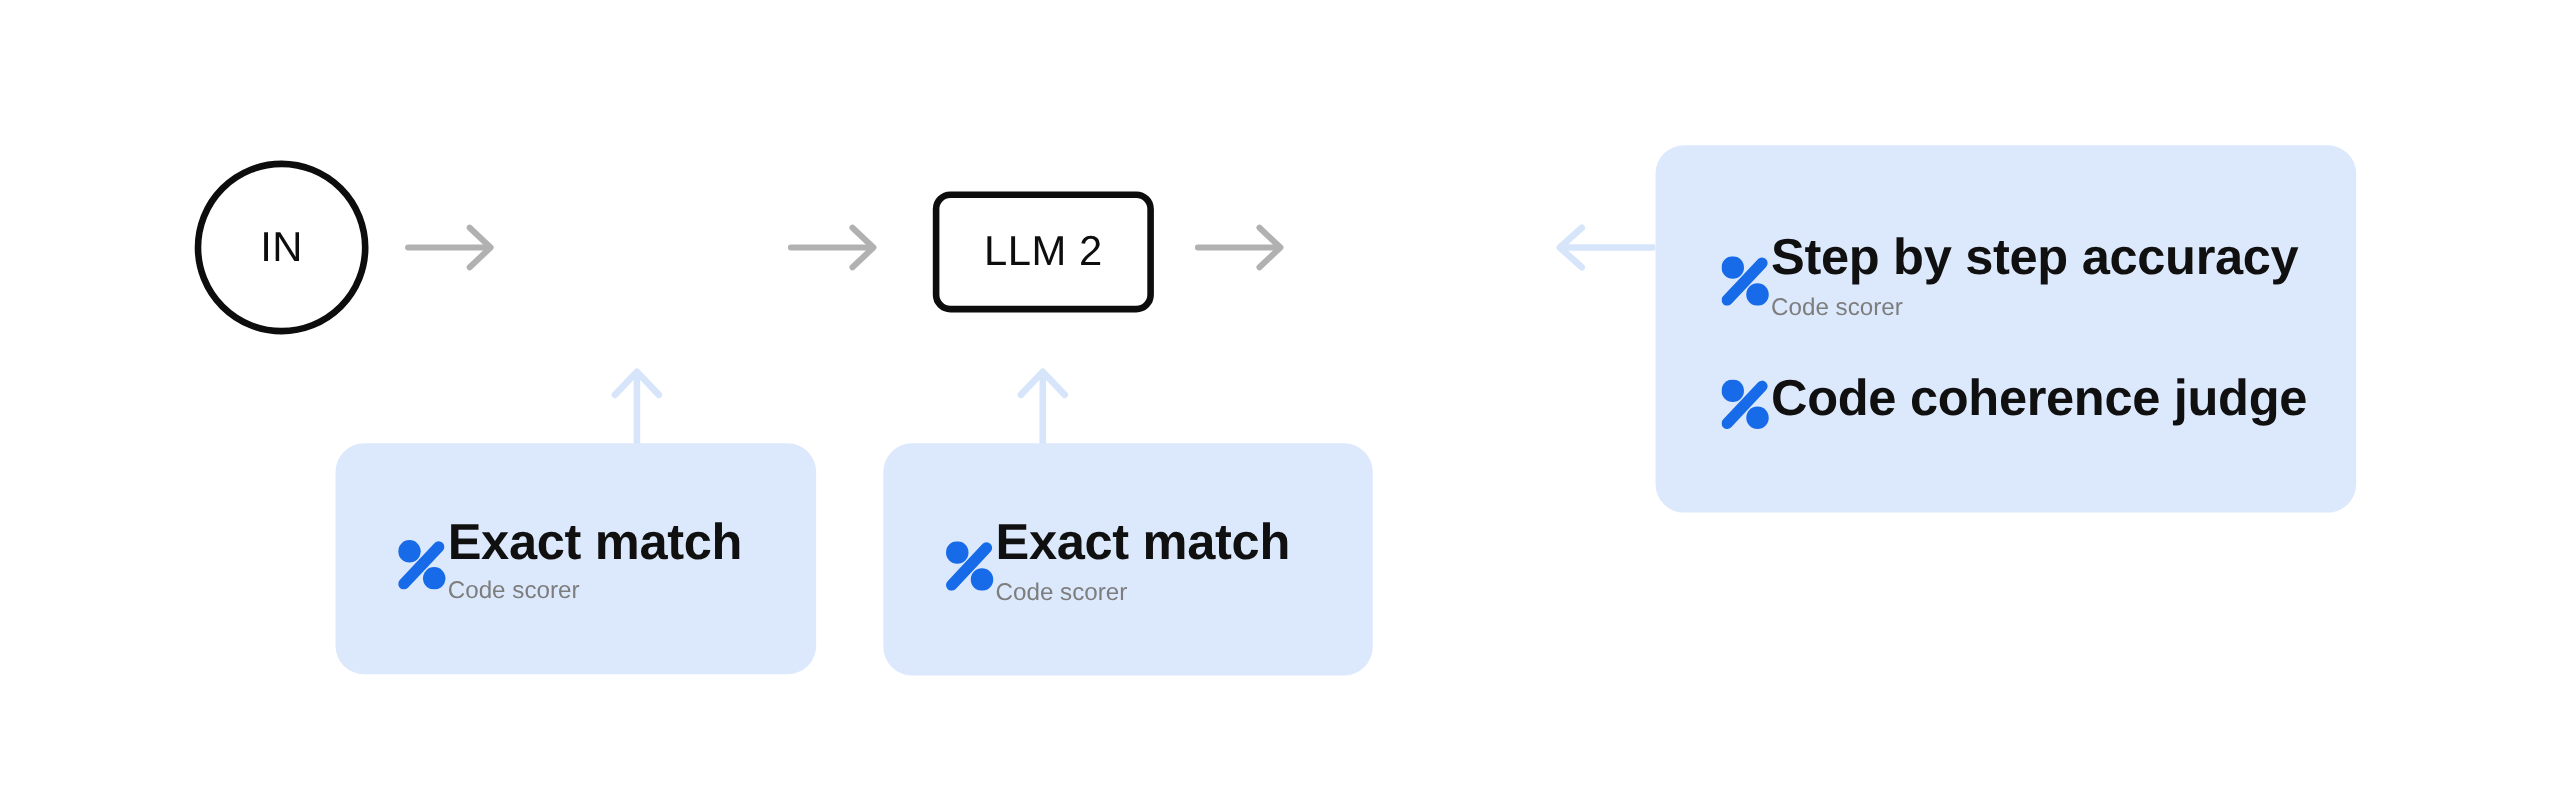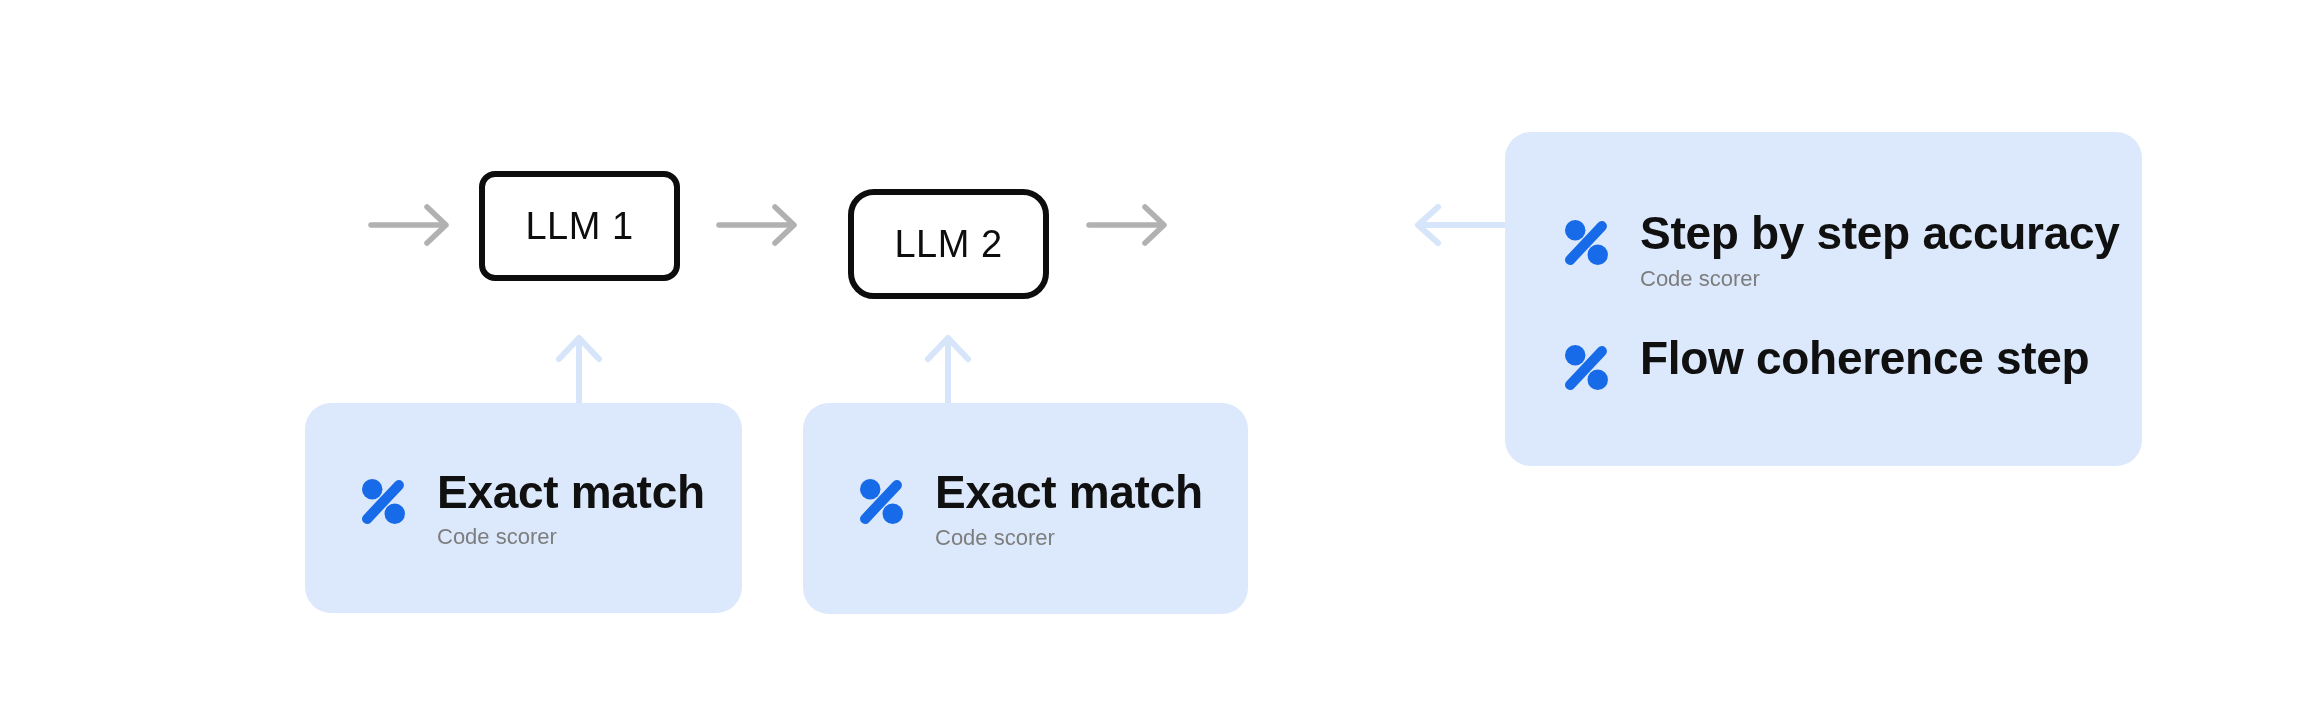--- a/index.html
+++ b/index.html
@@ -34,21 +34,21 @@
     background:var(--background);
     color:var(--node-text);
     font-size:38px;
     letter-spacing:0.5px;
     white-space:nowrap;
   }
   .node.circle{border-radius:50%;}
   .node.box{border-radius:16px;}
   #node-in  {left:177px;  top:146px; width:158px; height:158px;}
   #node-llm1{left:479px;  top:171px; width:201px; height:110px;}
-  #node-llm2{left:848px;  top:189px; width:201px; height:110px;border-radius:26px;}
+  #node-llm2{left:848px;  top:174px; width:201px; height:110px;}
   #node-out {left:1215px; top:147px; width:156px; height:156px;}
 
   
   .connector{position:absolute;display:block;}
   .connector path{fill:none;stroke:currentColor;stroke-linecap:round;stroke-linejoin:round;}
   .arrow-gray{color:var(--connector-gray);}
   .arrow-blue{color:var(--connector-blue);}
   #arrow-1{left:368px;  top:199px; width:84px; height:52px;}
   #arrow-2{left:716px;  top:199px; width:84px; height:52px;}
   #arrow-3{left:1086px; top:199px; width:84px; height:52px;}
@@ -59,21 +59,21 @@
   
   .card{
     position:absolute;
     background:var(--card-background);
     border-radius:26px;
   }
   #card-1{left:305px; top:403px; width:437px; height:210px; display:flex; align-items:center; padding:0 30px 0 57px;}
   #card-2{left:803px; top:403px; width:445px; height:211px; display:flex; align-items:center; padding:0 30px 0 57px;}
   #card-3{left:1505px; top:132px; width:637px; height:334px; display:flex; flex-direction:column; justify-content:center; gap:42px; padding:0 36px 0 60px;}
 
-  .scorer-row{display:flex; align-items:flex-start; gap:30px;}
+  .scorer-row{display:flex; align-items:center; }
   .scorer-icon{width:45px; height:45px; flex:none; margin-top:12px; color:var(--scorer-icon-blue); display:block;}
   .scorer-name{
     font-size:46px;
     font-weight:600;
     line-height:1.1;
     letter-spacing:-0.3px;
     color:var(--scorer-name-text);
     white-space:nowrap;
   }
   .scorer-type{
@@ -82,29 +82,29 @@
     margin-top:7px;
     color:var(--scorer-type-text);
     white-space:nowrap;
   }
 </style>
 </head>
 <body>
 
 <div class="canvas">
 
+  <div class="node circle" id="node-in">
+    <span>IN</span>
+  </div>
 
   <svg id="arrow-1" class="connector arrow-gray" viewBox="0 0 84 52">
     <path d="M3 26 H74" stroke-width="5.5"></path>
     <path d="M59 8 L78 26 L59 44" stroke-width="5.5"></path>
   </svg>
 
-  <div class="node box" id="node-llm1">
-    <span>LLM 1</span>
-  </div>
 
   <svg id="arrow-2" class="connector arrow-gray" viewBox="0 0 84 52">
     <path d="M3 26 H74" stroke-width="5.5"></path>
     <path d="M59 8 L78 26 L59 44" stroke-width="5.5"></path>
   </svg>
 
   <div class="node box" id="node-llm2">
     <span>LLM 2</span>
   </div>
 
@@ -169,18 +169,18 @@
         <div class="scorer-type">Code scorer</div>
       </div>
     </div>
     <div class="scorer-row">
       <svg class="scorer-icon" viewBox="0 0 44 44">
         <circle cx="10" cy="10" r="10" fill="currentColor"></circle>
         <circle cx="32" cy="34" r="10" fill="currentColor"></circle>
         <path d="M5 39 L36 6" stroke="currentColor" stroke-width="10" stroke-linecap="round" fill="none"></path>
       </svg>
       <div>
-        <div class="scorer-name">Flow coherence step</div>
+        <div class="scorer-name">Code coherence judge</div>
       </div>
     </div>
   </div>
 
 </div>
 
 </body></html>

